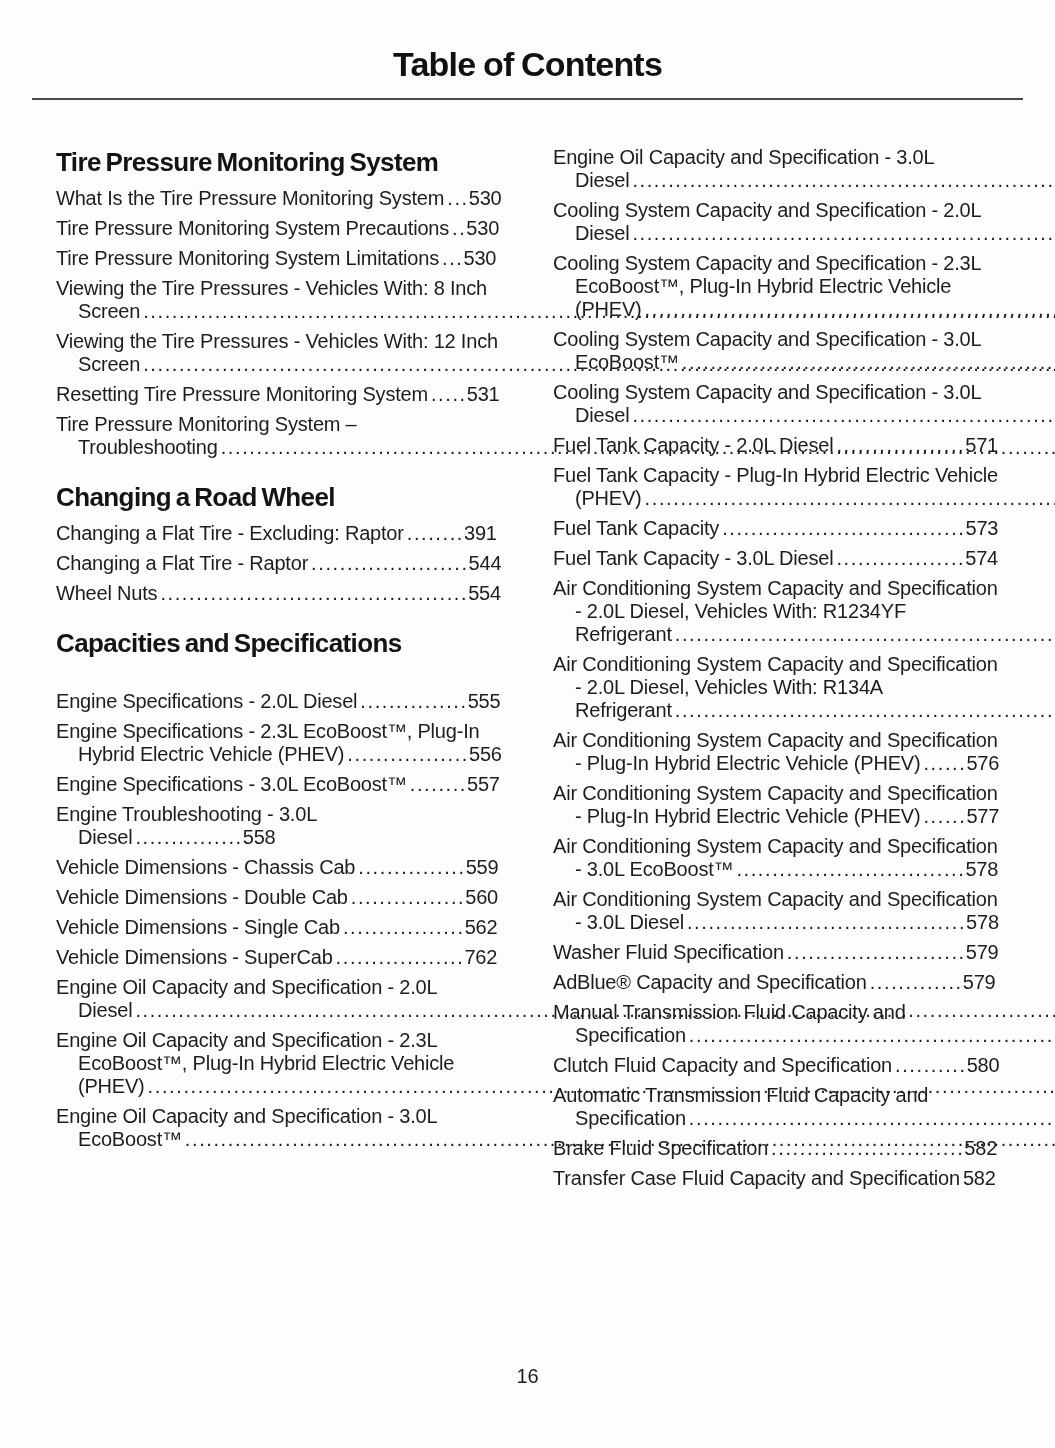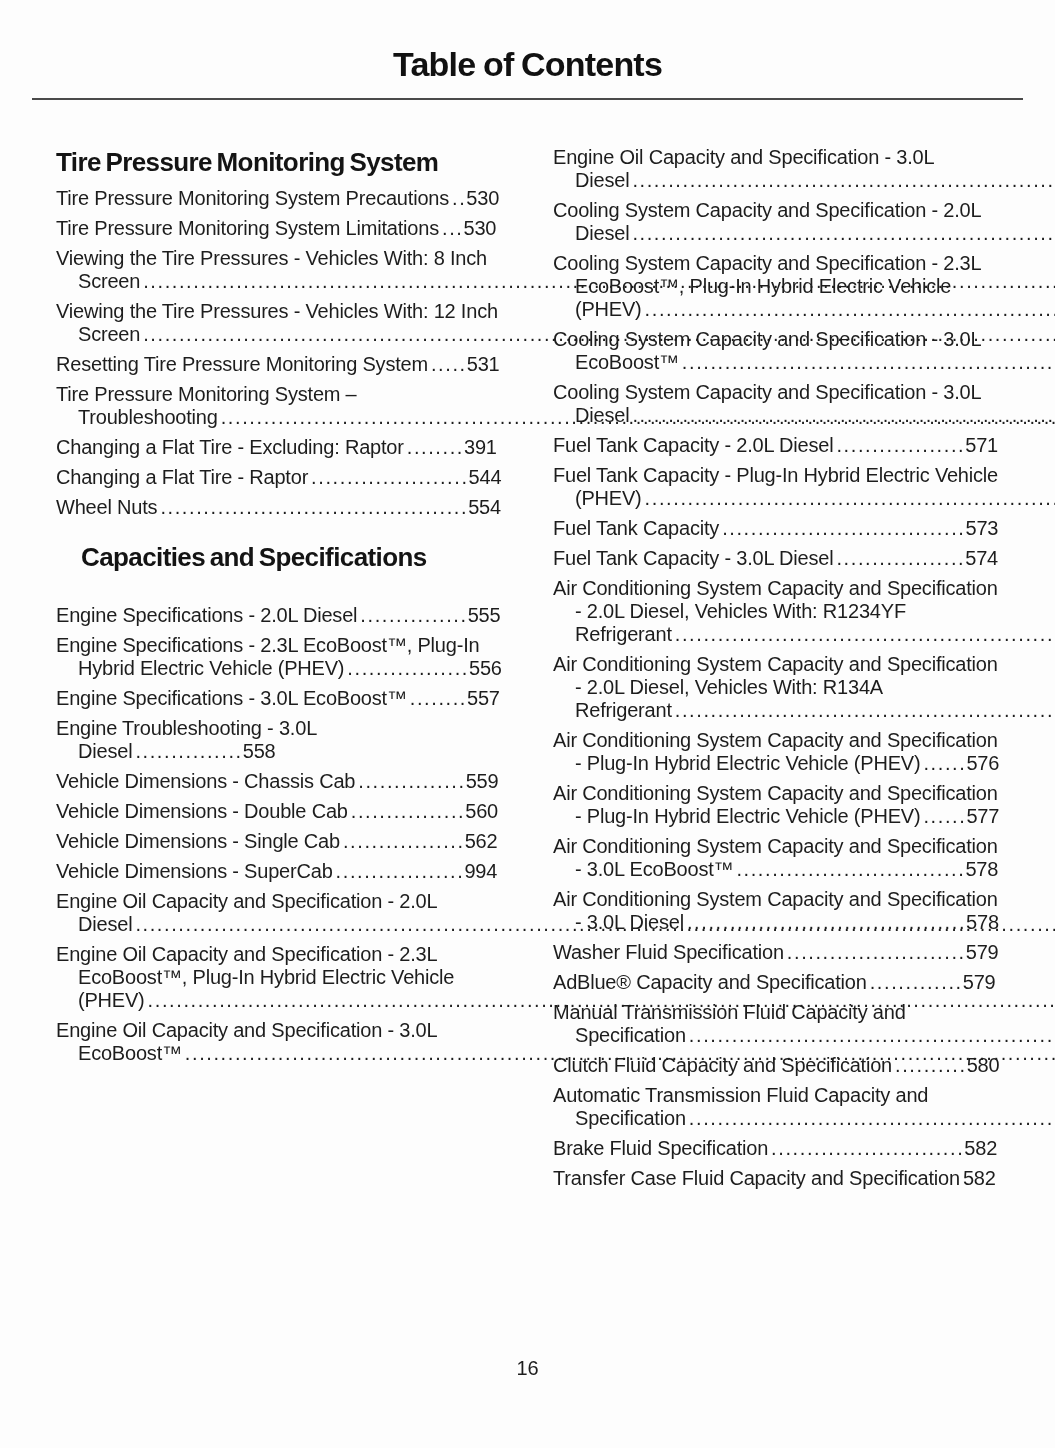--- a/index.html
+++ b/index.html
@@ -54,74 +54,76 @@
     line-height: 29px;
     font-weight: bold;
     letter-spacing: -0.6px;
     word-spacing: -2px;
     color: #141414;
   }
   .column > .heading:first-child { margin-top: 2px; }
   
   .blk-0-0 { max-width: 396px; }
   
-  .blk-0-12 { margin-bottom: 32px; margin-left: 25px; }
+  .blk-0-12 { margin-bottom: 32px; }
   .entry {
     margin: 0 0 7px 0;
     padding-left: 22px;
     text-indent: -22px;
     font-size: 20px;
     line-height: 23px;
     letter-spacing: -0.2px;
     color: #1d1d1d;
   }
   .entry .dots {
     letter-spacing: 1.6px;
     padding-left: 3px;
   }
   .entry .pagenum {
     white-space: nowrap;
   }
   .page-number {
     position: absolute;
     left: 0;
-    bottom: 68px;
+    bottom: 60px;
     width: 100%;
     text-align: center;
     font-size: 20px;
     color: #1d1d1d;
   }
 </style>
 </head>
 <body>
 
 <div class="page">
   <h1 class="doc-title">Table of Contents</h1>
   <div class="title-rule"></div>
   <div class="columns">
     <div class="column" id="col-0">
         <h2 class="heading blk-0-0">Tire Pressure Monitoring System</h2>
+        <div class="entry blk-0-1"><span class="label">What Is the Tire Pressure Monitoring System</span><span class="dots">...</span><span class="pagenum">530</span></div>
         <div class="entry blk-0-2"><span class="label">Tire Pressure Monitoring System Precautions</span><span class="dots">..</span><span class="pagenum">530</span></div>
         <div class="entry blk-0-3"><span class="label">Tire Pressure Monitoring System Limitations</span><span class="dots">...</span><span class="pagenum">530</span></div>
         <div class="entry blk-0-4"><span class="label">Viewing the Tire Pressures - Vehicles With: 8 Inch Screen</span><span class="dots">....................................................................................................................................................................................................................................................................</span></div>
         <div class="entry blk-0-5"><span class="label">Viewing the Tire Pressures - Vehicles With: 12 Inch Screen</span><span class="dots">....................................................................................................................................................................................................................................................................</span></div>
         <div class="entry blk-0-6"><span class="label">Resetting Tire Pressure Monitoring System</span><span class="dots">.....</span><span class="pagenum">531</span></div>
         <div class="entry blk-0-7"><span class="label">Tire Pressure Monitoring System – Troubleshooting</span><span class="dots">....................................................................................................................................................................................................................................................................</span></div>
+        <h2 class="heading blk-0-8">Changing a Road Wheel</h2>
         <div class="entry blk-0-9"><span class="label">Changing a Flat Tire - Excluding: Raptor</span><span class="dots">........</span><span class="pagenum">391</span></div>
         <div class="entry blk-0-10"><span class="label">Changing a Flat Tire - Raptor</span><span class="dots">......................</span><span class="pagenum">544</span></div>
         <div class="entry blk-0-11"><span class="label">Wheel Nuts</span><span class="dots">...........................................</span><span class="pagenum">554</span></div>
         <h2 class="heading blk-0-12">Capacities and Specifications</h2>
         <div class="entry blk-0-13"><span class="label">Engine Specifications - 2.0L Diesel</span><span class="dots">...............</span><span class="pagenum">555</span></div>
         <div class="entry blk-0-14"><span class="label">Engine Specifications - 2.3L EcoBoost™, Plug-In Hybrid Electric Vehicle (PHEV)</span><span class="dots">.................</span><span class="pagenum">556</span></div>
         <div class="entry blk-0-15"><span class="label">Engine Specifications - 3.0L EcoBoost™</span><span class="dots">........</span><span class="pagenum">557</span></div>
         <div class="entry blk-0-16"><span class="label">Engine Troubleshooting - 3.0L Diesel</span><span class="dots">...............</span><span class="pagenum">558</span></div>
         <div class="entry blk-0-17"><span class="label">Vehicle Dimensions - Chassis Cab</span><span class="dots">...............</span><span class="pagenum">559</span></div>
         <div class="entry blk-0-18"><span class="label">Vehicle Dimensions - Double Cab</span><span class="dots">................</span><span class="pagenum">560</span></div>
         <div class="entry blk-0-19"><span class="label">Vehicle Dimensions - Single Cab</span><span class="dots">.................</span><span class="pagenum">562</span></div>
-        <div class="entry blk-0-20"><span class="label">Vehicle Dimensions - SuperCab</span><span class="dots">..................</span><span class="pagenum">994</span></div>
+        <div class="entry blk-0-20"><span class="label">Vehicle Dimensions - SuperCab</span><span class="dots">..................</span><span class="pagenum">762</span></div>
         <div class="entry blk-0-21"><span class="label">Engine Oil Capacity and Specification - 2.0L Diesel</span><span class="dots">....................................................................................................................................................................................................................................................................</span></div>
         <div class="entry blk-0-22"><span class="label">Engine Oil Capacity and Specification - 2.3L EcoBoost™, Plug-In Hybrid Electric Vehicle (PHEV)</span><span class="dots">....................................................................................................................................................................................................................................................................</span></div>
         <div class="entry blk-0-23"><span class="label">Engine Oil Capacity and Specification - 3.0L EcoBoost™</span><span class="dots">....................................................................................................................................................................................................................................................................</span></div>
       </div>
     <div class="column" id="col-1">
         <div class="entry blk-1-0"><span class="label">Engine Oil Capacity and Specification - 3.0L Diesel</span><span class="dots">....................................................................................................................................................................................................................................................................</span></div>
         <div class="entry blk-1-1"><span class="label">Cooling System Capacity and Specification - 2.0L Diesel</span><span class="dots">....................................................................................................................................................................................................................................................................</span></div>
         <div class="entry blk-1-2"><span class="label">Cooling System Capacity and Specification - 2.3L EcoBoost™, Plug-In Hybrid Electric Vehicle (PHEV)</span><span class="dots">....................................................................................................................................................................................................................................................................</span></div>
         <div class="entry blk-1-3"><span class="label">Cooling System Capacity and Specification - 3.0L EcoBoost™</span><span class="dots">....................................................................................................................................................................................................................................................................</span></div>
         <div class="entry blk-1-4"><span class="label">Cooling System Capacity and Specification - 3.0L Diesel</span><span class="dots">....................................................................................................................................................................................................................................................................</span></div>

